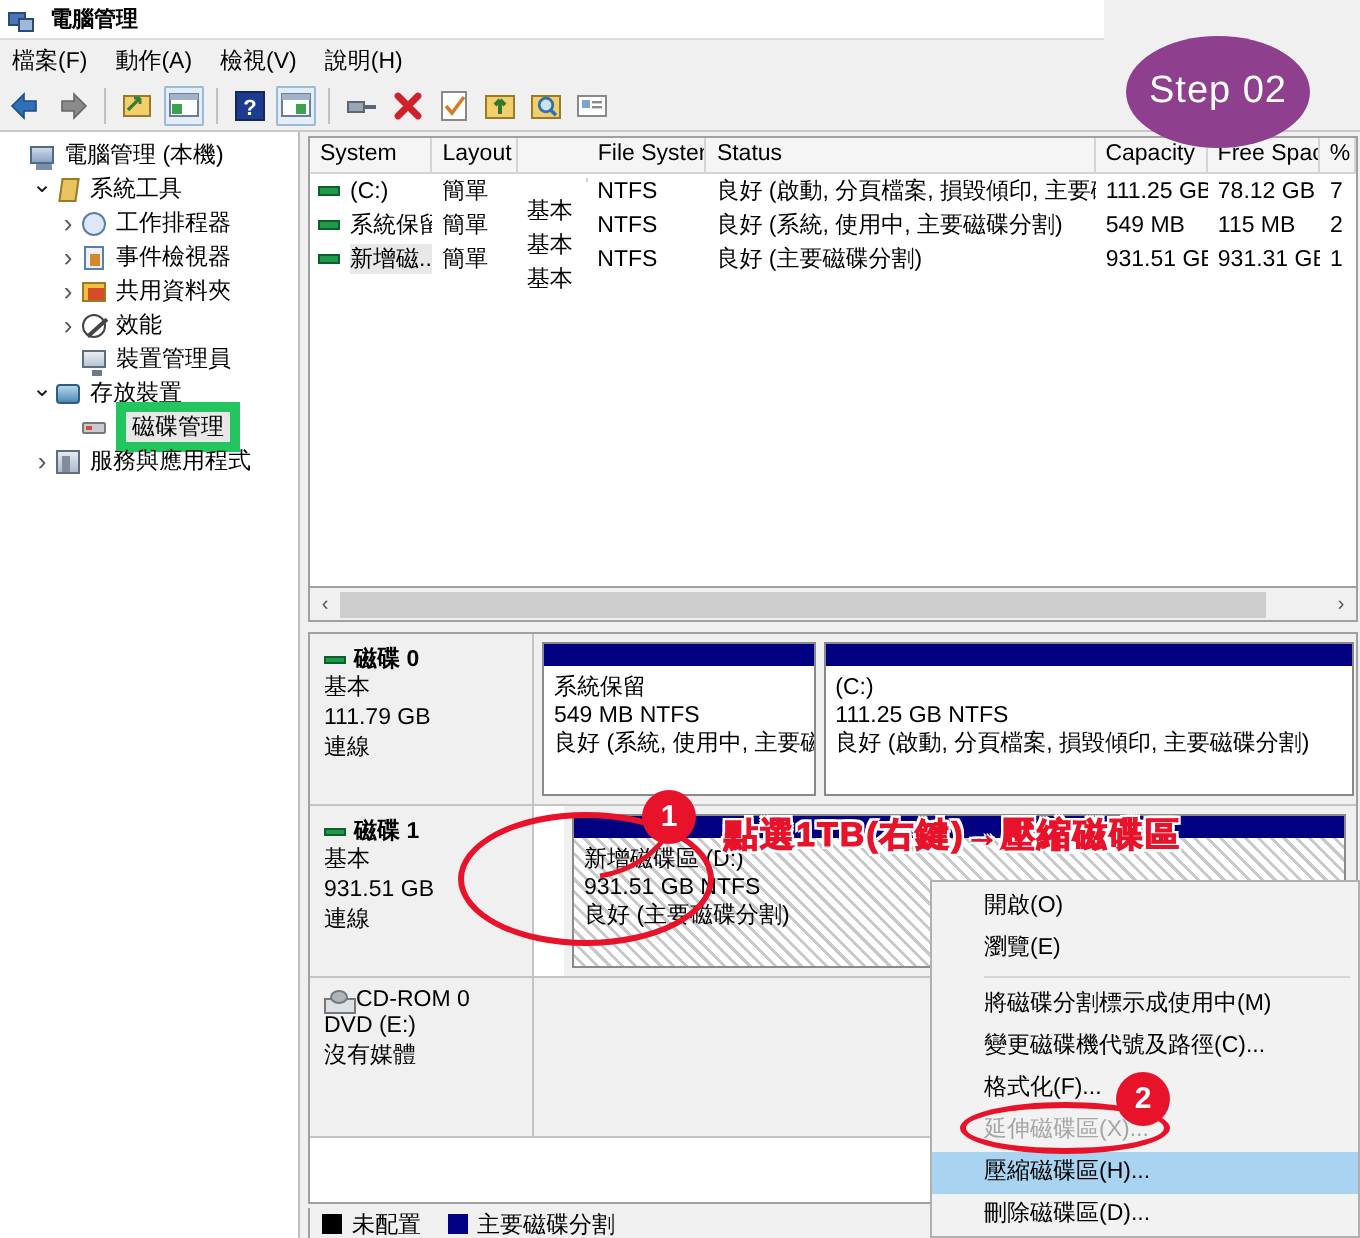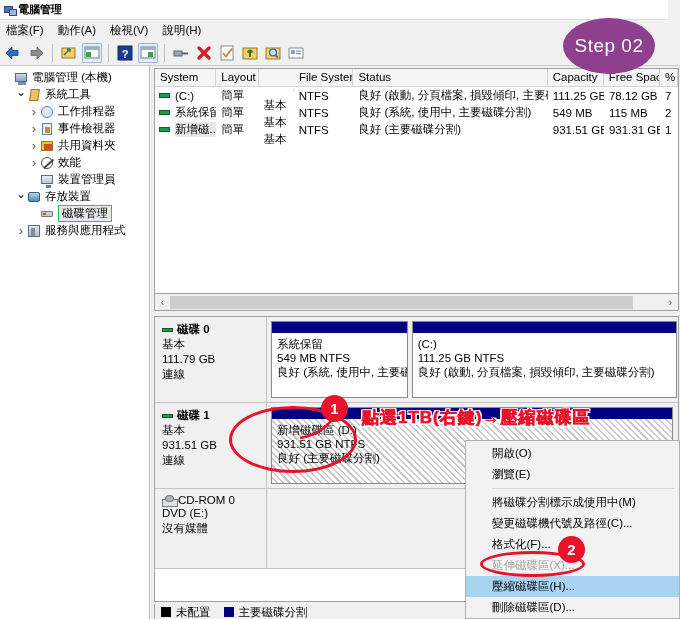--- a/index.html
+++ b/index.html
@@ -7,23 +7,23 @@
     width: 680px; height: 619px;
     font-family: "Liberation Sans", "DejaVu Sans", sans-serif;
     font-size: 11px;
     background: #ffffff;
     overflow: hidden;
   }
   #root { position: relative; width: 680px; height: 619px; background:#f0f0f0; }
 
   
   .titlebar {
-    position:absolute; left:0; top:0; width:668px; height:20px;
+    position:absolute; left:0; top:0; width:552px; height:20px;
     background:#ffffff; border-bottom:1px solid #dcdcdc;
-    display:flex; align-items:center; padding-left:4px; gap:0;
+    display:flex; align-items:center; padding-left:4px; gap:7px;
   }
   .title-ico { width:14px; height:14px; position:relative; }
   .title-ico .m1{position:absolute;left:0;top:3px;width:9px;height:7px;background:#4a76b8;border:1px solid #2d4a75;}
   .title-ico .m2{position:absolute;left:5px;top:6px;width:8px;height:7px;background:#9fb8da;border:1px solid #2d4a75;}
   .title-text { font-size:11px; color:#000; font-weight:bold; }
 
   
   .menubar {
     position:absolute; left:0; top:20px; width:680px; height:20px;
     background:#f0f0f0; display:flex; align-items:center; padding-left:6px; gap:14px;
@@ -45,21 +45,21 @@
     position:absolute; left:0; top:66px; width:150px; height:553px;
     background:#ffffff; border-right:1px solid #bfbfbf;
     padding:3px 0 0 2px; overflow:hidden;
   }
   .tree-row { display:flex; align-items:center; height:17px; white-space:nowrap; }
   .tw { width:12px; text-align:center; color:#6d6d6d; font-size:9px; flex:0 0 12px; }
   .tw.chev::before { content:"›"; font-size:13px; line-height:1; color:#5a5a5a; }
   .tw.chev-down::before { content:"⌄"; font-size:12px; line-height:1; position:relative; top:-3px; color:#1a1a1a; }
   .ti { width:15px; height:14px; margin-right:3px; position:relative; flex:0 0 15px; }
   .tl { font-size:11.5px; color:#000; }
-  .tl.sel { background:#e8e8e8; border:1px solid #22c55e; padding:0 3px; }
+  .tl.sel { background:#e8e8e8; border:5px solid #22c55e; padding:0 3px; }
 
   
   .ic-comp{position:absolute;left:1px;top:2px;width:12px;height:9px;background:linear-gradient(#cfd9e6,#8ba3c2);border:1px solid #4a6a90;}
   .ic-comp::after{content:"";position:absolute;left:2px;top:8px;width:8px;height:3px;background:#7c8fa8;}
   .ic-tools{position:absolute;left:3px;top:1px;width:9px;height:12px;background:#e8c460;border:1px solid #9a7a24;transform:skewX(-8deg);}
   .ic-clock{position:absolute;left:1px;top:1px;width:12px;height:12px;border:1.5px solid #5a7fa8;border-radius:50%;background:#dce8f5;}
   .ic-event{position:absolute;left:2px;top:1px;width:10px;height:12px;background:#eef2f8;border:1px solid #5a7fa8;}
   .ic-event::after{content:"";position:absolute;left:2px;top:3px;width:5px;height:6px;background:#d08a2a;}
   .ic-share{position:absolute;left:1px;top:2px;width:12px;height:10px;background:#f0c040;border:1px solid #9a7a24;}
   .ic-share::after{content:"";position:absolute;left:2px;top:2px;width:8px;height:6px;background:#d64b2a;}
@@ -444,21 +444,21 @@
             <div class="part" style="flex: 0 0 66%;">
               <div class="cap"></div>
               <div class="body">
                 <div>(C:)</div>
                 <div>111.25 GB NTFS</div>
                 <div>良好 (啟動, 分頁檔案, 損毀傾印, 主要磁碟分割)</div>
               </div>
             </div>
           </div>
         </div>
-        <div class="disk-row" style="height: 86px;">
+        <div class="disk-row" style="height: 86px; gap: 15px;">
           <div class="disk-info">
             <div class="dn">
               <span class="dnbar"></span>
               <span>磁碟 1</span>
             </div>
             <div class="dl">基本</div>
             <div class="dl">931.51 GB</div>
             <div class="dl">連線</div>
           </div>
           <div class="disk-parts">

